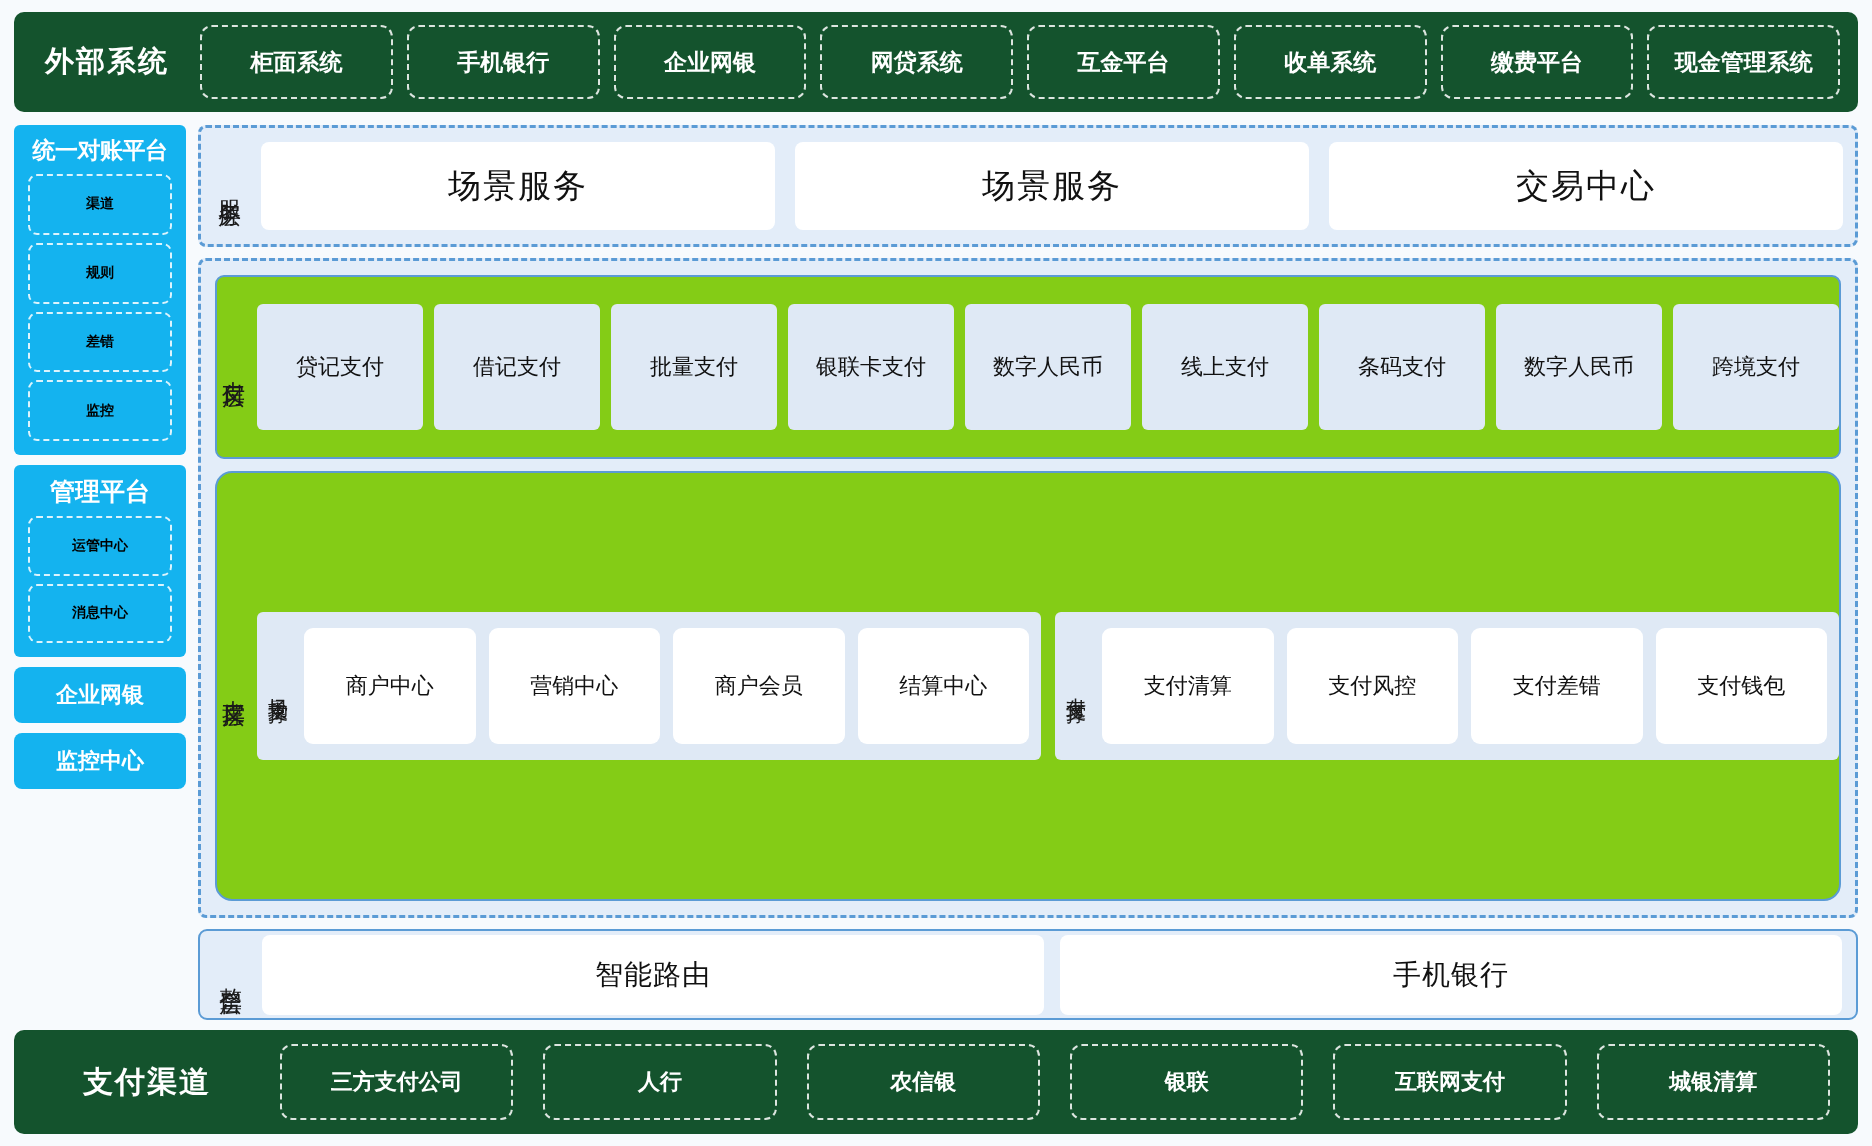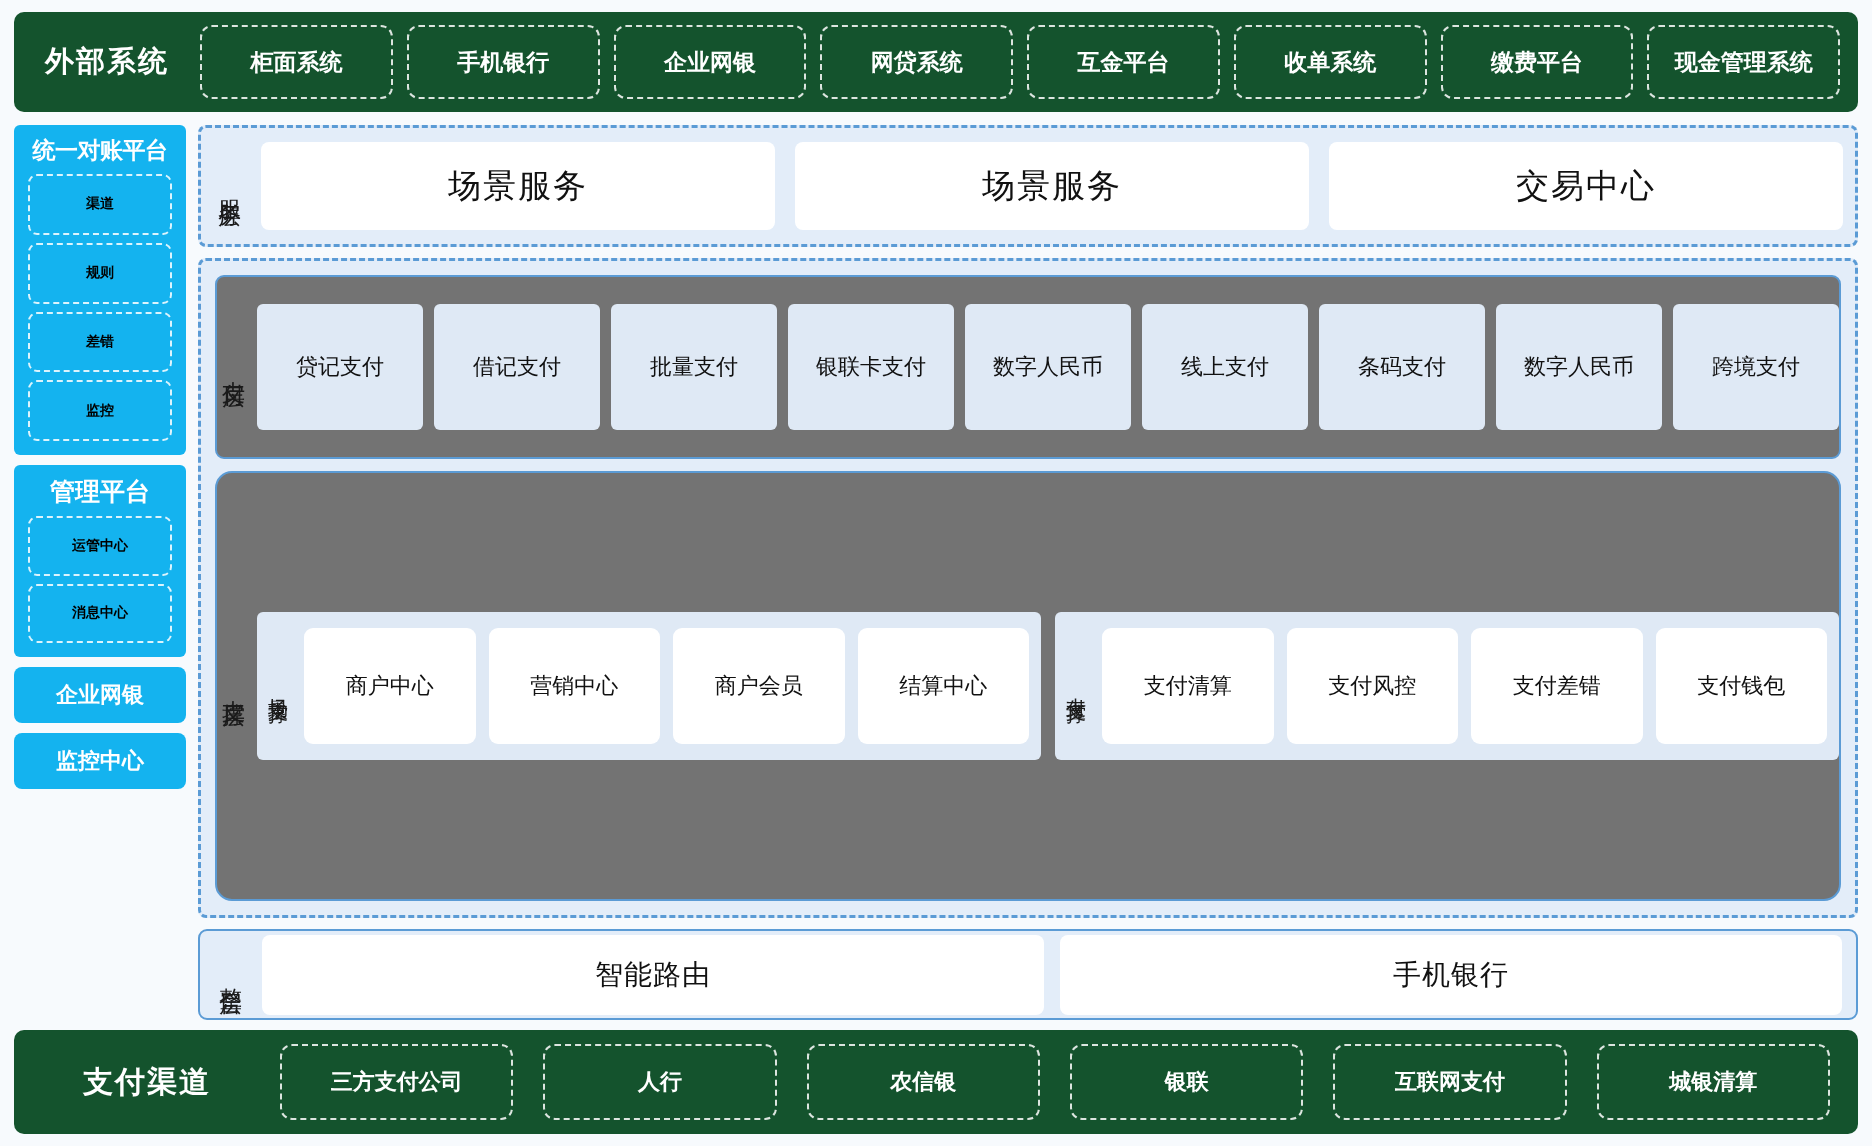--- a/index.html
+++ b/index.html
@@ -195,21 +195,21 @@
     align-items: center;
     justify-content: center;
     font-size: 33px;
     color: #111;
     letter-spacing: 2px;
     white-space: nowrap;
   }
 
   
   .panel {
-    background: #737373;
+    background: #84cc16;
     border: 2px solid #5b9bd5;
     border-radius: 9px;
     display: flex;
     align-items: center;
     padding: 10px 0;
   }
   #payment-panel { flex: 0 0 auto; height: 184px; }
   #support-panel { flex: 1 1 auto; min-height: 0; border-radius: 17px; }
 
   

